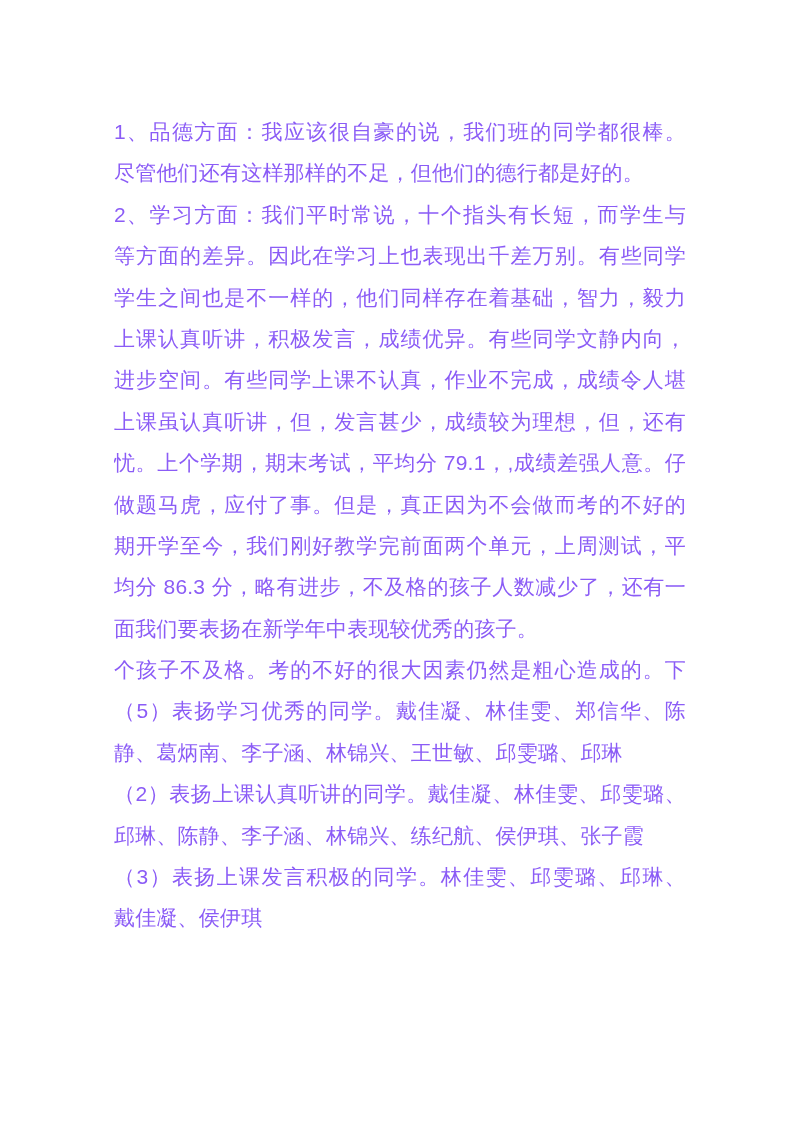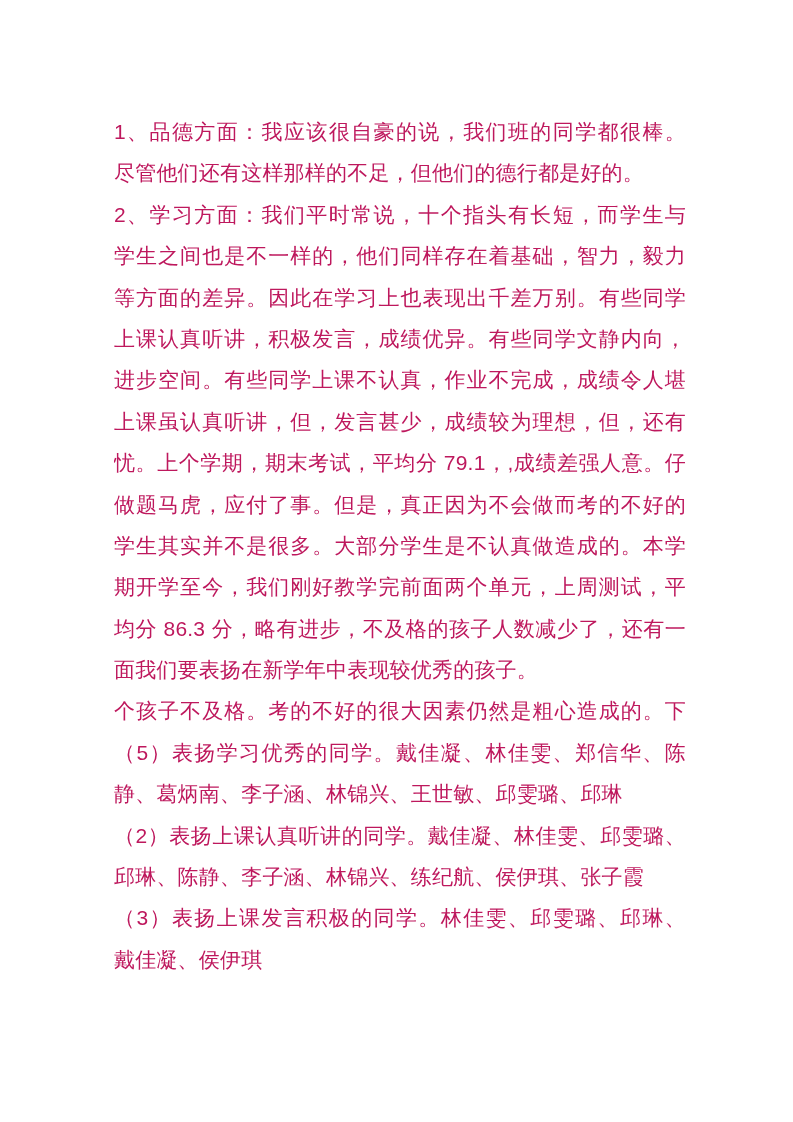--- a/index.html
+++ b/index.html
@@ -18,47 +18,46 @@
   .text-block {
     position: absolute;
     left: 114px;
     top: 111px;
     width: 572px;
   }
   .line {
     height: 41.4px;
     line-height: 41.4px;
     font-size: 21px;
-    color: #be185d;
+    color: #8b5cf6;
     text-align: justify;
     text-align-last: justify;
     white-space: normal;
     overflow: hidden;
     letter-spacing: 0.2px;
   }
   .line.para-end {
     text-align-last: left;
   }
 </style>
 </head>
 <body>
 
 <div class="page">
   <div class="text-block" id="doc-body">
       <div class="line">1、品德方面：我应该很自豪的说，我们班的同学都很棒。</div>
       <div class="line para-end">尽管他们还有这样那样的不足，但他们的德行都是好的。</div>
       <div class="line">2、学习方面：我们平时常说，十个指头有长短，而学生与</div>
+      <div class="line">等方面的差异。因此在学习上也表现出千差万别。有些同学</div>
       <div class="line">学生之间也是不一样的，他们同样存在着基础，智力，毅力</div>
-      <div class="line">等方面的差异。因此在学习上也表现出千差万别。有些同学</div>
       <div class="line">上课认真听讲，积极发言，成绩优异。有些同学文静内向，</div>
       <div class="line">进步空间。有些同学上课不认真，作业不完成，成绩令人堪</div>
       <div class="line">上课虽认真听讲，但，发言甚少，成绩较为理想，但，还有</div>
       <div class="line">忧。上个学期，期末考试，平均分 79.1，,成绩差强人意。仔</div>
       <div class="line">做题马虎，应付了事。但是，真正因为不会做而考的不好的</div>
-      <div class="line">学生其实并不是很多。大部分学生是不认真做造成的。本学</div>
       <div class="line">期开学至今，我们刚好教学完前面两个单元，上周测试，平</div>
       <div class="line">均分 86.3 分，略有进步，不及格的孩子人数减少了，还有一</div>
       <div class="line para-end">面我们要表扬在新学年中表现较优秀的孩子。</div>
       <div class="line">个孩子不及格。考的不好的很大因素仍然是粗心造成的。下</div>
       <div class="line">（5）表扬学习优秀的同学。戴佳凝、林佳雯、郑信华、陈</div>
       <div class="line para-end">静、葛炳南、李子涵、林锦兴、王世敏、邱雯璐、邱琳</div>
       <div class="line">（2）表扬上课认真听讲的同学。戴佳凝、林佳雯、邱雯璐、</div>
       <div class="line para-end">邱琳、陈静、李子涵、林锦兴、练纪航、侯伊琪、张子霞</div>
       <div class="line">（3）表扬上课发言积极的同学。林佳雯、邱雯璐、邱琳、</div>
       <div class="line para-end">戴佳凝、侯伊琪</div>

